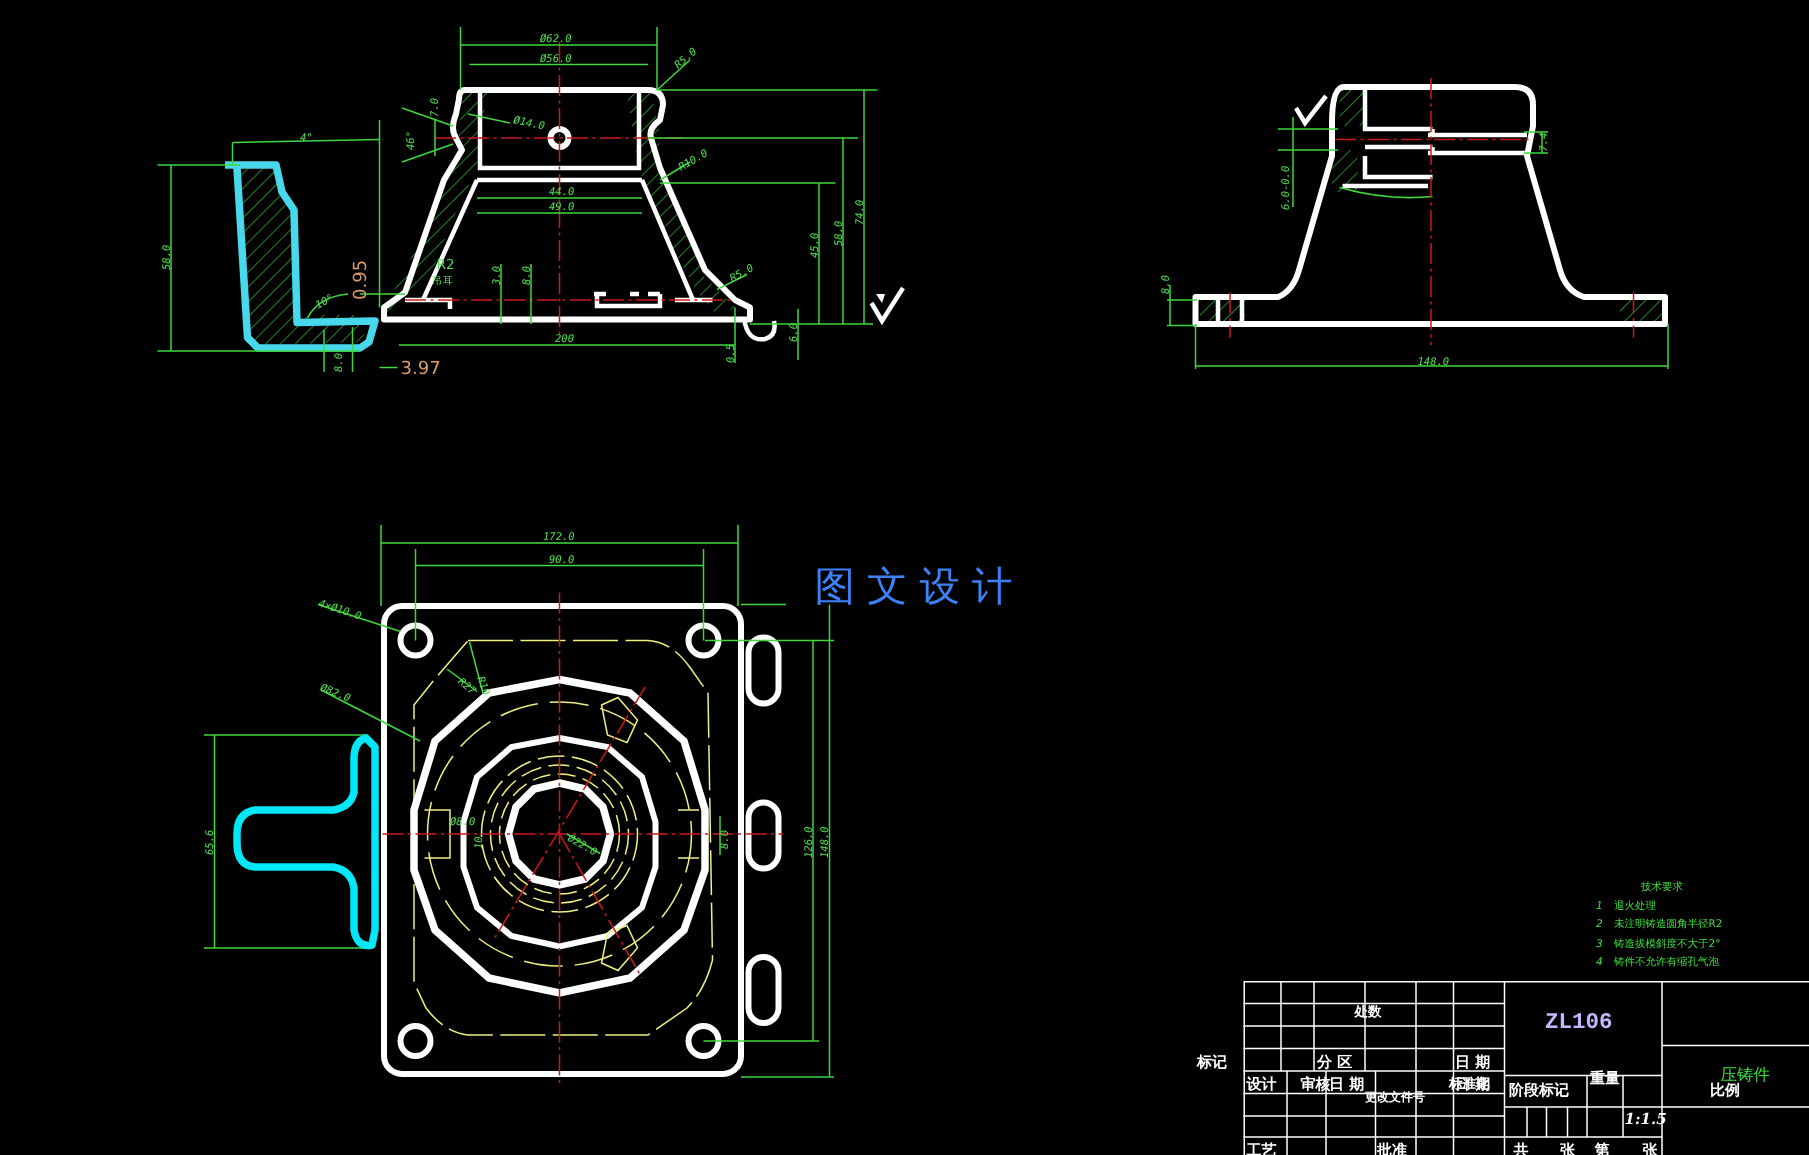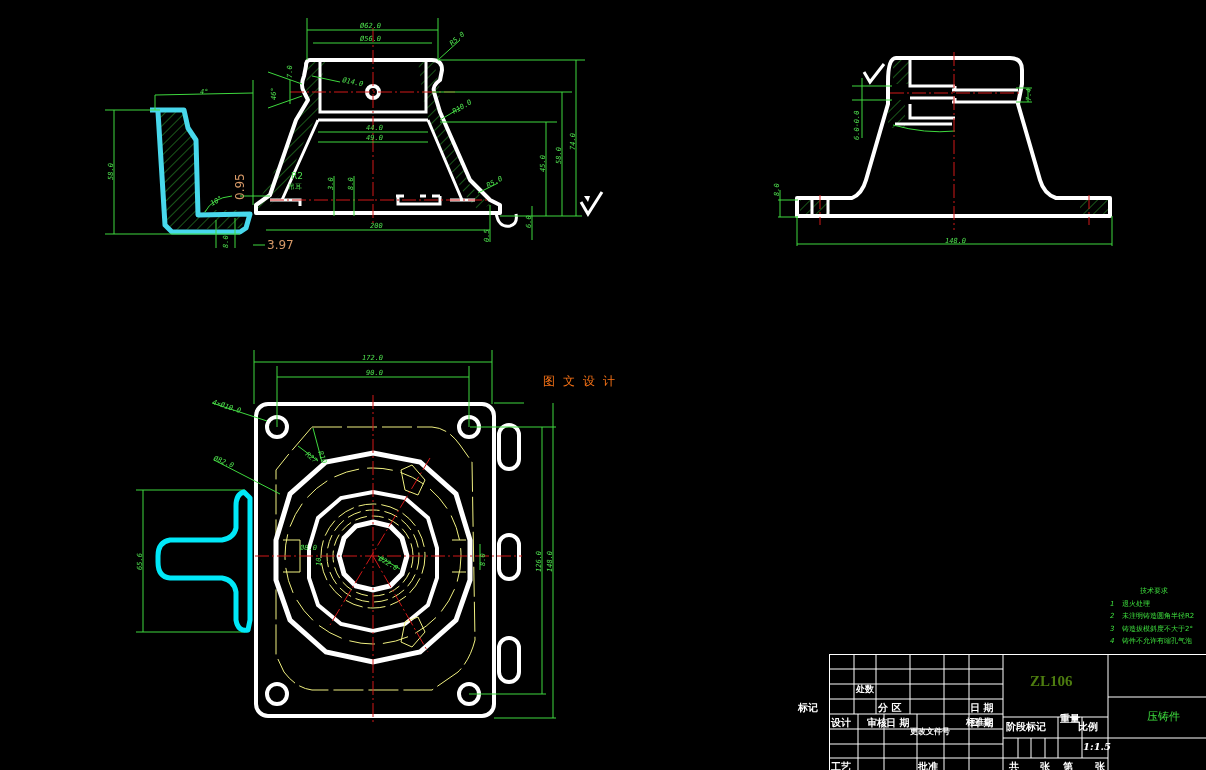--- a/index.html
+++ b/index.html
@@ -8,26 +8,26 @@
   .dim { fill: #4ee04e; font-family: "DejaVu Sans Mono", monospace; font-size: 7px; font-style: italic; }
   .dimline { stroke: #3ed83e; stroke-width: 1; fill: none; }
   .part { stroke: #ffffff; stroke-width: 4; fill: none; stroke-linejoin: round; stroke-linecap: round; }
   .part-thin { stroke: #ffffff; stroke-width: 3; fill: none; }
   .center { stroke: #d01818; stroke-width: 1; fill: none; stroke-dasharray: 14 3 2 3; }
   .hidden { stroke: #f0f080; stroke-width: 1; fill: none; }
   .cyan { stroke: #48d8ec; stroke-width: 5; fill: none; stroke-linejoin: round; }
   .cyan2 { stroke: #00e8f8; stroke-width: 5; fill: none; stroke-linejoin: round; }
   .hatch { fill: url(#hatch); }
   .orange { fill: #d89a68; font-family: "DejaVu Sans", sans-serif; font-size: 12px; }
-  .watermark { position: absolute; left: 543px; top: 373px; color: #f97316; font-family: "DejaVu Serif", serif; font-size: 12px; letter-spacing: 8px; }
-  .notes { position: absolute; left: 1064px; top: 585px; color: #3ee03e; font-size: 7px; line-height: 12.5px; margin-left: 46px; }
+  .watermark { position: absolute; left: 543px; top: 373px; color: #3b82f6; font-family: "DejaVu Serif", serif; font-size: 27px; letter-spacing: 8px; }
+  .notes { position: absolute; left: 1064px; top: 585px; color: #3ee03e; font-size: 7px; line-height: 12.5px; }
   .notes .title { padding-left: 30px; }
   .notes .row span.n { display: inline-block; width: 12px; font-style: italic; }
   .tb-cell { position: absolute; color: #fff; font-size: 10px; font-weight: bold; white-space: nowrap; }
-  .tb-code { position: absolute; left: 1030px; top: 673px; color: #4d7c0f; font-size: 15px; font-weight: bold; font-family: Liberation Serif, serif; }
+  .tb-code { position: absolute; left: 1030px; top: 673px; color: #c4b5fd; font-size: 15px; font-weight: bold; font-family: Liberation Mono, monospace; }
   .tb-name { position: absolute; left: 1147px; top: 709px; color: #3ee03e; font-size: 11px; }
 </style>
 </head>
 <body>
 
 <svg id="canvas" viewBox="0 0 1206 770" xmlns="http://www.w3.org/2000/svg">
   <defs>
     <pattern id="hatch" patternUnits="userSpaceOnUse" width="7" height="7" patternTransform="rotate(45)">
       <line x1="0" y1="0" x2="0" y2="7" stroke="#3ed83e" stroke-width="0.8"></line>
     </pattern>
@@ -268,32 +268,32 @@
   <div class="row"><span class="n">1</span><span>退火处理</span></div>
   <div class="row"><span class="n">2</span><span>未注明铸造圆角半径R2</span></div>
   <div class="row"><span class="n">3</span><span>铸造拔模斜度不大于2°</span></div>
   <div class="row"><span class="n">4</span><span>铸件不允许有缩孔气泡</span></div>
 </div>
 
 <div>
   <div class="tb-code">ZL106</div>
   <div class="tb-name">压铸件</div>
   <div class="tb-cell" style="left:798px;top:701px;">标记</div>
-  <div class="tb-cell" style="left:856px;top:683px;font-size:9px;">处数</div>
+  <div class="tb-cell" style="left:856px;top:668px;font-size:9px;padding-left:47px;">处数</div>
   <div class="tb-cell" style="left:878px;top:701px;">分 区</div>
   <div class="tb-cell" style="left:910px;top:701px;font-size:8px;margin-top:25px;">更改文件号</div>
   <div class="tb-cell" style="left:970px;top:701px;">日  期</div>
   <div class="tb-cell" style="left:831px;top:716px;">设计</div>
   <div class="tb-cell" style="left:886px;top:716px;">日  期</div>
   <div class="tb-cell" style="left:918px;top:716px;font-size:9px;margin-left:48px;">标准化</div>
   <div class="tb-cell" style="left:970px;top:716px;">日  期</div>
   <div class="tb-cell" style="left:831px;top:716px;margin-left:36px;">审核</div>
   <div class="tb-cell" style="left:831px;top:760px;">工艺</div>
   <div class="tb-cell" style="left:918px;top:760px;">批准</div>
   <div class="tb-cell" style="left:1006px;top:720px;">阶段标记</div>
   <div class="tb-cell" style="left:1060px;top:712px;">重量</div>
-  <div class="tb-cell" style="left:1078px;top:720px;">比例</div>
+  <div class="tb-cell" style="left:1140px;top:720px;">比例</div>
   <div class="tb-cell" style="left:1083px;top:741px;font-family:'DejaVu Serif',serif;font-style:italic;">1:1.5</div>
   <div class="tb-cell" style="left:1009px;top:760px;">共</div>
   <div class="tb-cell" style="left:1040px;top:760px;">张</div>
   <div class="tb-cell" style="left:1063px;top:760px;">第</div>
   <div class="tb-cell" style="left:1095px;top:760px;">张</div>
 </div>
 
 </body></html>

